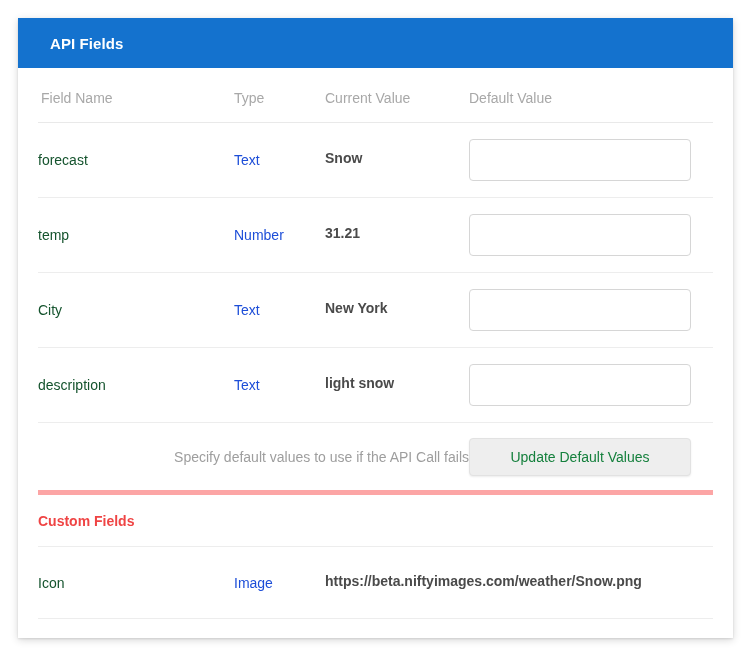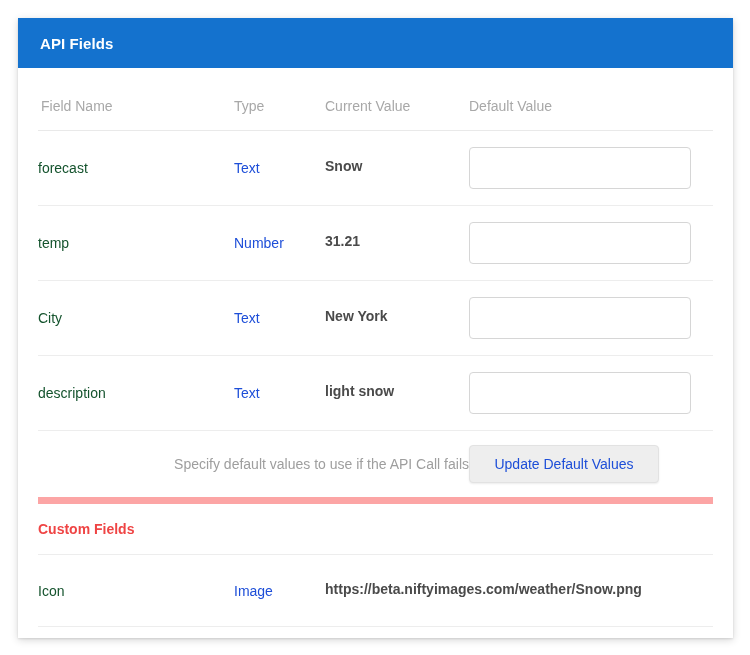--- a/index.html
+++ b/index.html
@@ -26,31 +26,31 @@
     height: 620px;
     background: #ffffff;
     box-shadow: 0 2px 8px rgba(0,0,0,0.16), 0 1px 2px rgba(0,0,0,0.10);
   }
 
   .card-header {
     height: 50px;
     background: #1472CE;
     display: flex;
     align-items: center;
-    padding: 0 22px;
+    padding: 0 32px;
   }
   .card-title {
     color: #ffffff;
     font-size: 15px;
     font-weight: bold;
     letter-spacing: 0.1px;
   }
 
   .card-body {
-    padding: 8px 20px;
+    padding: 0 20px;
   }
 
   
   .fields-table {
     width: 100%;
     border-collapse: collapse;
     table-layout: fixed;
   }
   .fields-table col.c-name  { width: 196px; }
   .fields-table col.c-type  { width: 91px; }
@@ -106,39 +106,39 @@
     font-family: "Liberation Sans", sans-serif;
     font-size: 14px;
     color: #4a4a4a;
     padding: 0 10px;
     outline: none;
   }
   .default-input::placeholder { color: #bdbdbd; }
 
   
   .action-row td {
-    border-bottom: 7px solid #fca5a5;
+    border-bottom: 5px solid #fca5a5;
     height: 70px;
     margin-top: 28px;
   }
   .action-note {
     font-size: 14px;
     color: #9e9e9e;
     text-align: right;
     padding-right: 32px;
     white-space: nowrap;
   }
   .update-btn {
     display: block;
-    width: 190px;
+    width: 222px;
     height: 38px;
     background: #eeeeee;
     border: 1px solid #e2e2e2;
     border-radius: 4px;
-    color: #1d4ed8;
+    color: #15803d;
     font-family: "Liberation Sans", sans-serif;
     font-size: 14px;
     cursor: pointer;
     box-shadow: 0 1px 2px rgba(0,0,0,0.08);
   }
 
   
   .custom-heading-row td {
     border-bottom: 1px solid #ededed;
     height: 54px;

